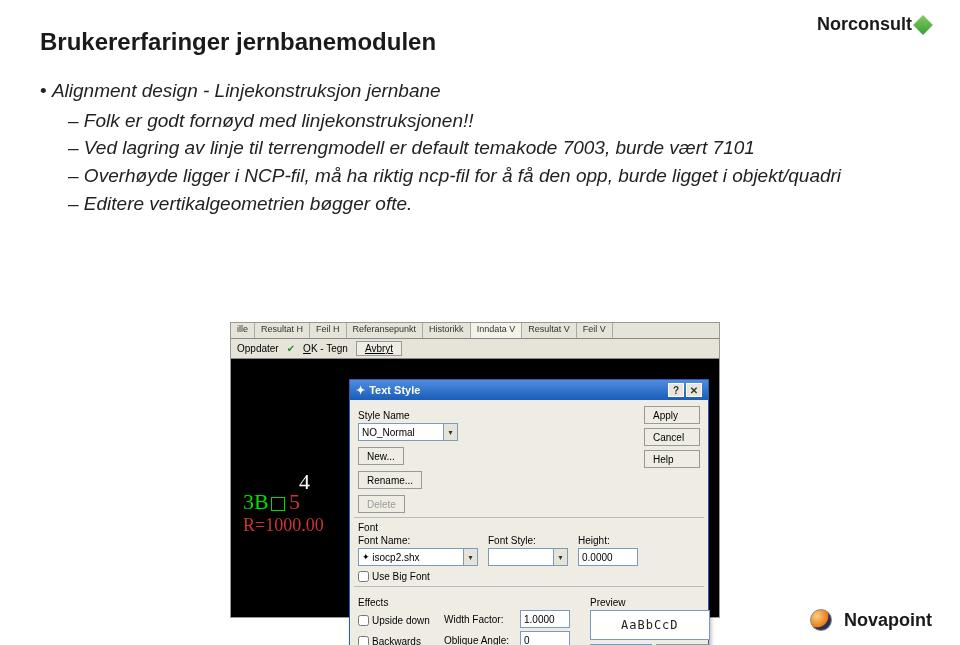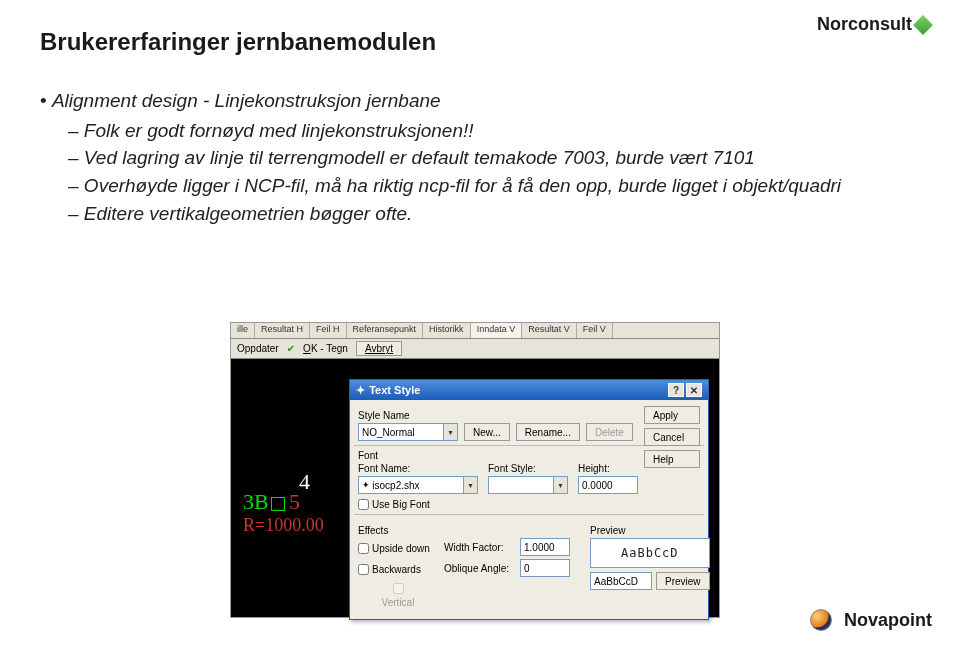--- a/index.html
+++ b/index.html
@@ -9,21 +9,21 @@
     background: #fff;
     font-family: Verdana, Arial, sans-serif;
     position: relative;
     overflow: hidden;
   }
   .slide { padding: 28px 40px 0 40px; }
   .title {
     font-size: 24px;
     font-weight: bold;
     color: #1a1a1a;
-    margin-bottom: 32px;
+    margin-bottom: 22px;
   }
   .bullets {
     font-size: 19px;
     font-style: italic;
     color: #222;
     line-height: 1.35;
   }
   .b1 { margin-bottom: 4px; }
   .b1::before { content: "• "; font-style: normal; }
   .b2 {
@@ -139,21 +139,21 @@
     width: 16px; height: 14px;
     background: #e8e6da;
     border: 1px solid #fff;
     color: #333;
     display: flex; align-items: center; justify-content: center;
     margin-left: 2px;
     font-size: 10px;
   }
   .dlg-body { padding: 6px 8px 8px 8px; }
   .grp-label { font-size: 10px; margin: 4px 0 2px 0; }
-  .row { display: flex; align-items: flex-start; gap: 6px; margin-bottom: 4px; }
+  .row { display: flex; align-items: flex-start; gap: 6px; margin-bottom: 4px; flex-direction: column; }
   .field {
     background: #fff;
     border: 1px solid #7a9ac0;
     height: 18px;
     padding: 0 3px;
     font-size: 10px;
     display: flex; align-items: center;
     position: relative;
   }
   .field .dd {

